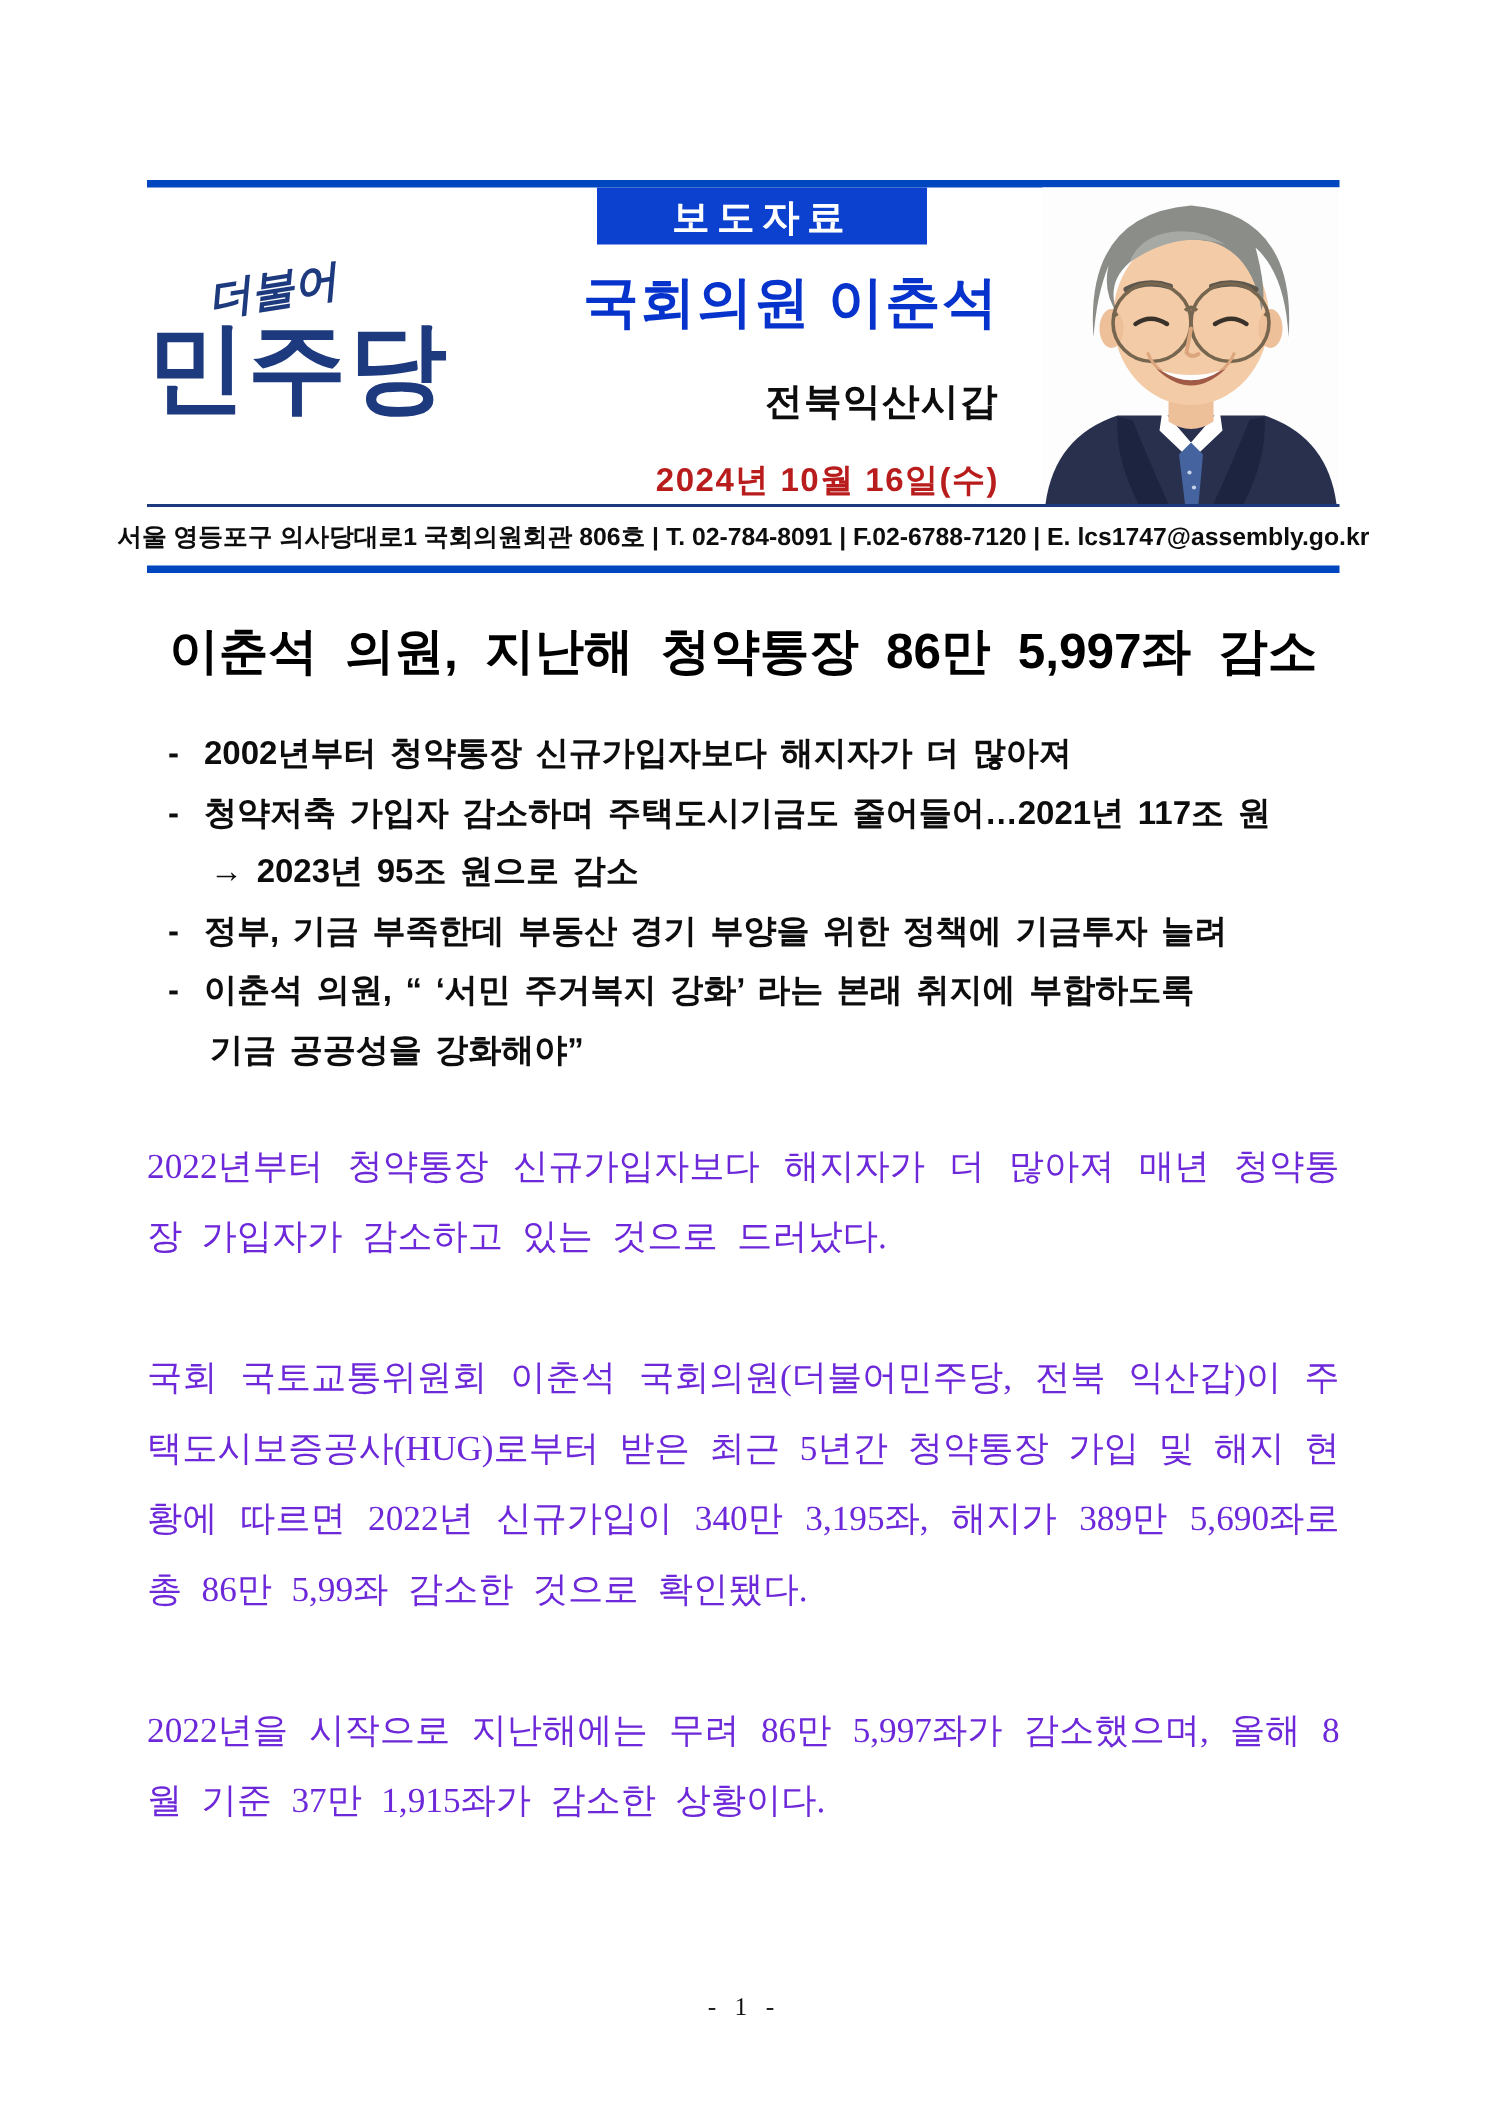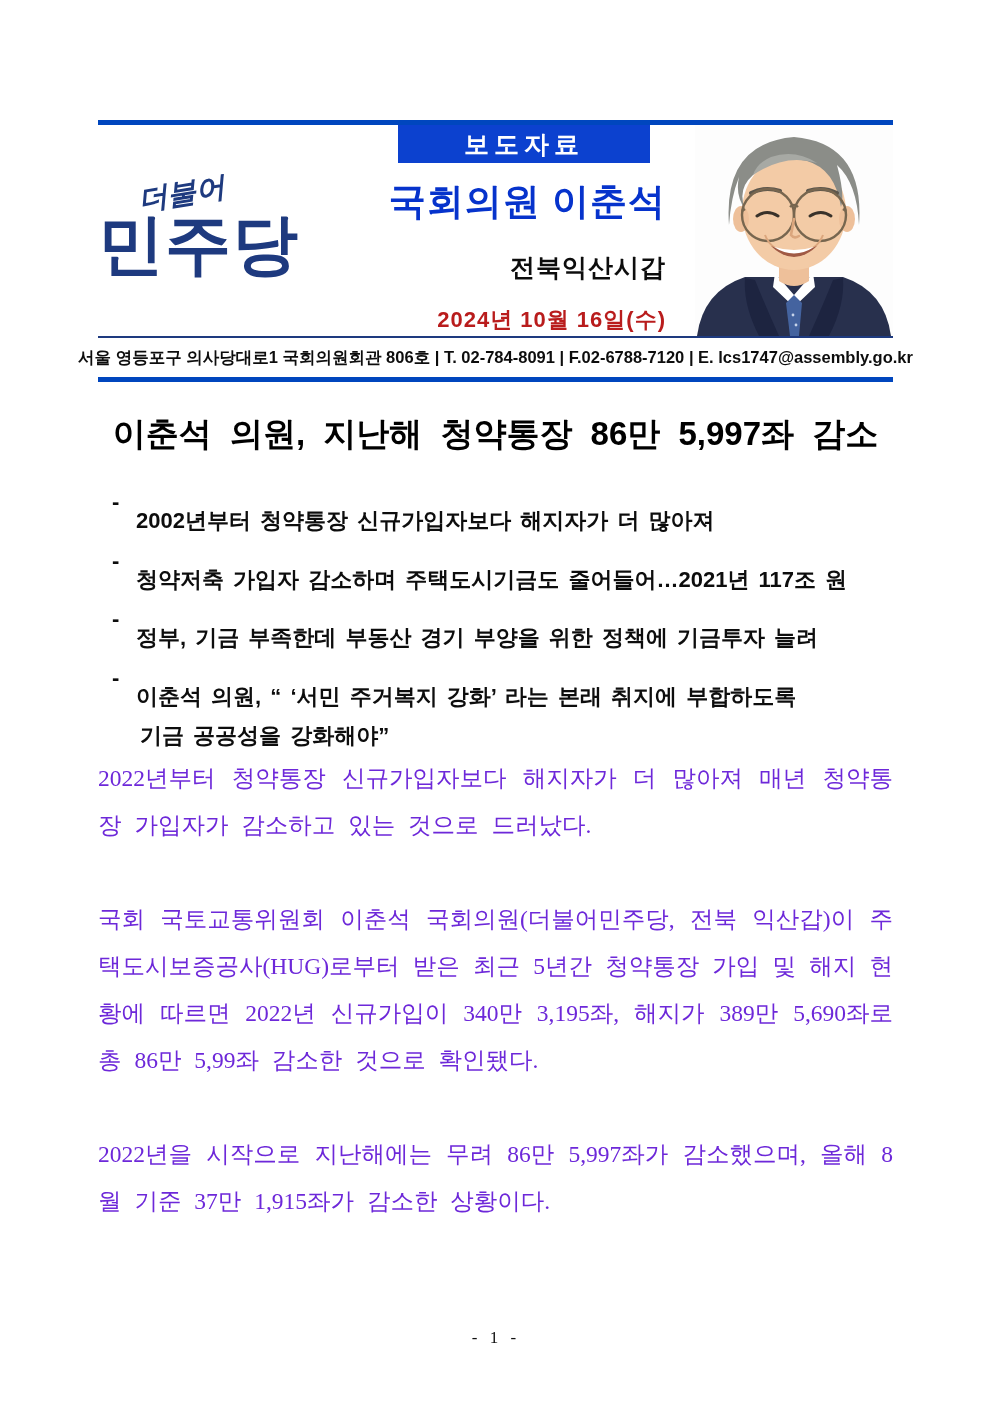--- a/index.html
+++ b/index.html
@@ -10,21 +10,21 @@
   }
   *{box-sizing:border-box;}
   html,body{margin:0;padding:0;background:#fff;}
   body{width:992px;height:1403px;position:relative;font-family:"Liberation Sans","DejaVu Sans",sans-serif;color:#111;overflow:hidden;}
 
   .page{position:absolute;inset:0;background:#fff;}
 
   
   .header{position:absolute;left:98px;top:120px;width:795px;height:262px;}
   .top-line{position:absolute;top:0;left:0;width:100%;height:5px;background:var(--line-blue);}
-  .badge{position:absolute;top:5px;left:300px;width:252px;height:38px;background:var(--badge-blue);
+  .badge{position:absolute;top:5px;left:300px;width:220px;height:38px;background:var(--badge-blue);
          color:#fff;display:flex;align-items:center;justify-content:center;
          font-size:25px;font-weight:800;letter-spacing:5px;text-align:right;}
   .logo{position:absolute;top:46px;left:0;width:245px;height:160px;color:var(--logo-navy);}
   .logo-top{position:absolute;top:8px;left:40px;font-size:29px;font-weight:700;font-style:italic;
             transform:rotate(-9deg);font-family:"DejaVu Serif","Liberation Serif",serif;}
   .logo-main{position:absolute;top:34px;left:0;font-size:66px;font-weight:900;letter-spacing:1px;
              font-family:"Liberation Sans",sans-serif;}
   .center-block{position:absolute;left:238px;top:57px;width:330px;text-align:right;}
   .mp-title{font-size:37px;font-weight:800;color:var(--title-blue);letter-spacing:1px;white-space:nowrap;}
   .district{margin-top:24px;font-size:25px;font-weight:700;color:#0d0d0d;letter-spacing:1px;}
@@ -38,21 +38,21 @@
 
   
   .headline{position:absolute;left:98px;top:412px;width:795px;text-align:center;
             font-size:33px;font-weight:800;color:#000;word-spacing:9px;white-space:nowrap;}
 
   
   .bullets{position:absolute;left:112px;top:482px;width:781px;font-size:22px;font-weight:700;
            color:#0d0d0d;line-height:39.5px;word-spacing:3px;}
   .bullet-row{display:flex;}
   .bullet-marker{width:24px;flex:none;}
-  .bullet-text{flex:1;margin-top:19px;}
+  .bullet-text{flex:1;}
   .bullet-cont{padding-left:28px;}
 
   
   .body-text{position:absolute;left:98px;top:755px;width:795px;
              font-family:"Liberation Serif","DejaVu Serif",serif;
              font-size:23.5px;line-height:47px;color:#6d28d9;text-align:justify;word-spacing:7px;}
   .body-text p{margin:0;}
   .body-text p + p{margin-top:47px;}
 
   
@@ -141,20 +141,21 @@
         <span class="bullet-marker">-</span>
         <span class="bullet-text">2002년부터 청약통장 신규가입자보다 해지자가 더 많아져</span>
       </div>
 
     </div>
     <div class="bullet">
       <div class="bullet-row">
         <span class="bullet-marker">-</span>
         <span class="bullet-text">청약저축 가입자 감소하며 주택도시기금도 줄어들어…2021년 117조 원</span>
       </div>
+      <div class="bullet-cont hide-if-empty">→ 2023년 95조 원으로 감소</div>
     </div>
     <div class="bullet">
       <div class="bullet-row">
         <span class="bullet-marker">-</span>
         <span class="bullet-text">정부, 기금 부족한데 부동산 경기 부양을 위한 정책에 기금투자 늘려</span>
       </div>
 
     </div>
     <div class="bullet">
       <div class="bullet-row">

